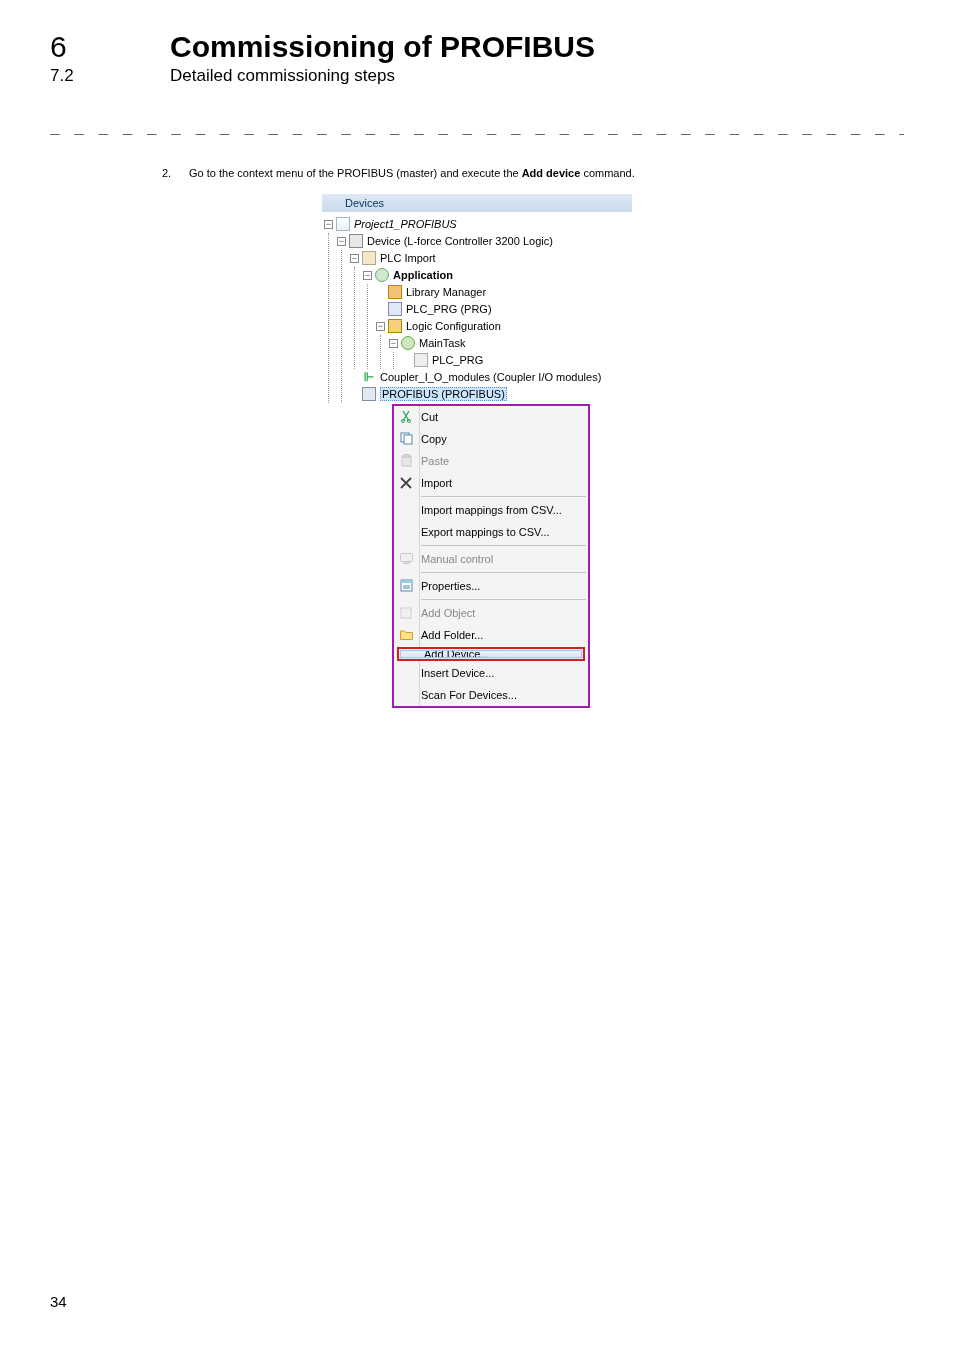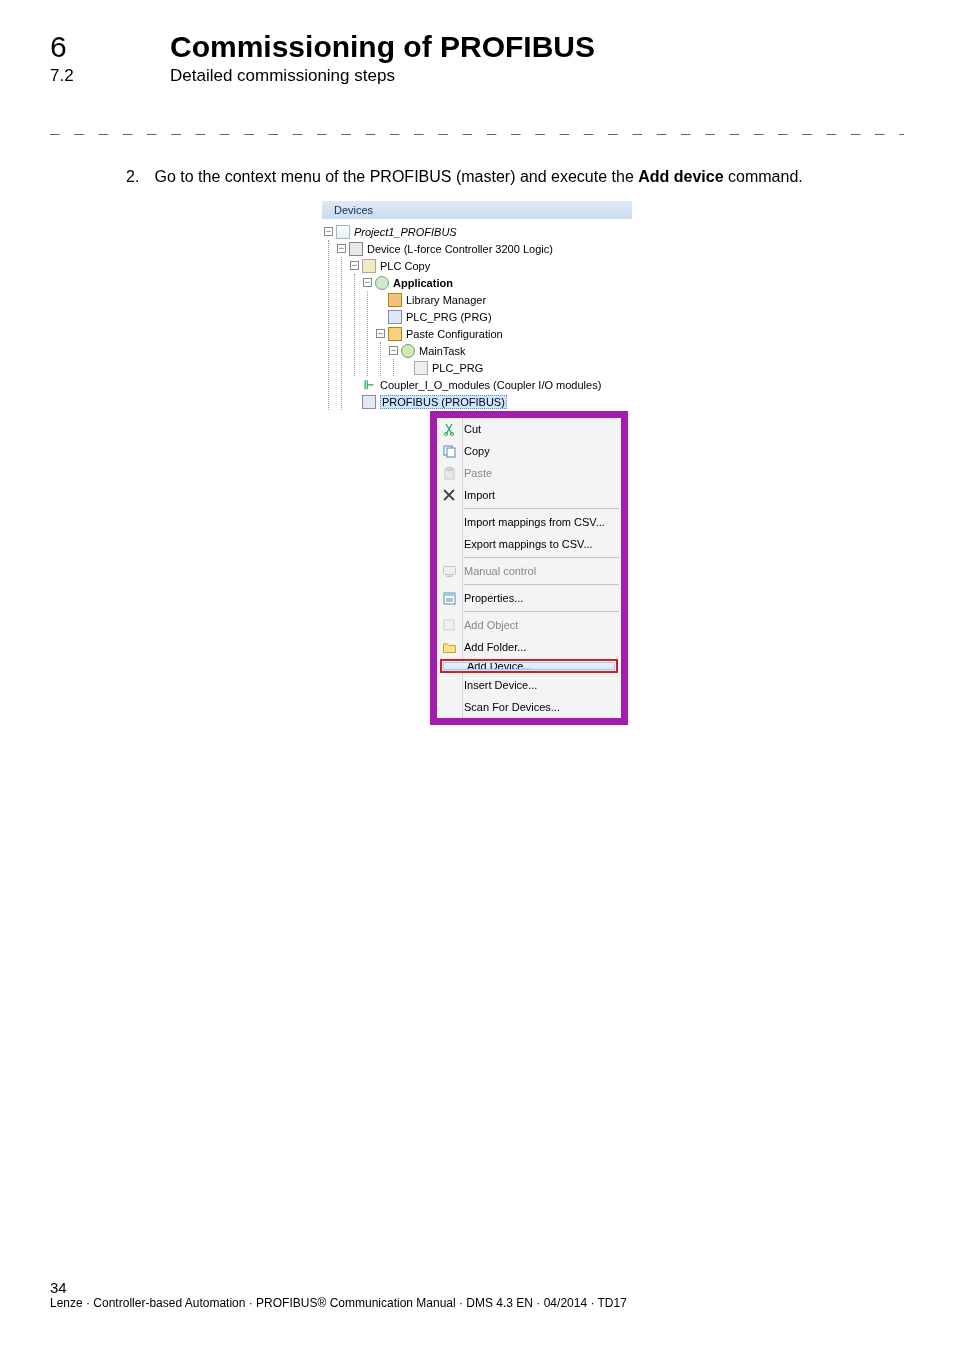--- a/index.html
+++ b/index.html
@@ -23,43 +23,43 @@
       margin-top: 30px;
       font-family: monospace;
       font-size: 16px;
       letter-spacing: 2.5px;
       color: #000;
       white-space: nowrap;
       overflow: hidden;
     }
     .step {
       margin-top: 30px;
-      margin-left: 76px;
-      font-size: 16px;
+      margin-left: 112px;
+      font-size: 11px;
       line-height: 1.5;
       color: #000;
     }
     .step-num { display: inline-block; width: 24px; }
     .bold { font-weight: 700; }
     .screenshot-wrap {
       margin-top: 12px;
       display: flex;
       justify-content: center;
     }
     .screenshot {
       width: 310px;
       background: #fff;
       font-size: 11px;
       font-family: "Tahoma", "Segoe UI", sans-serif;
       color: #000;
     }
     .panel-title {
       background: linear-gradient(#dfe9f5, #c9dbee);
       color: #0b2e5e;
-      padding: 3px 12px;
+      padding: 3px 23px;
       font-weight: 400;
       font-size: 11px;
     }
     .tree {
       padding: 4px 2px 2px 2px;
     }
     .row { display: flex; align-items: center; height: 17px; white-space: nowrap; }
     .exp {
       width: 9px; height: 9px;
       border: 1px solid #888;
@@ -91,23 +91,23 @@
     .italic { font-style: italic; }
     .boldtxt { font-weight: 700; }
     .sel {
       background: #cde6ff;
       border: 1px dotted #5a8fd6;
       padding: 0 1px;
     }
     .ctxmenu {
       width: 198px;
       background: #f4f4f4;
-      border: 7px solid #a21caf;
+      border: 2px solid #a21caf;
       font-size: 11px;
-      margin-left: 108px;
+      margin-left: 70px;
       margin-top: -1px;
       position: relative;
     }
     .ctxmenu::before {
       content: "";
       position: absolute;
       left: 25px; top: 0; bottom: 0;
       width: 1px;
       background: #d5d5d5;
     }
@@ -186,21 +186,21 @@
       <div class="conn">
         <div class="row">
           <span class="exp">−</span>
           <span class="ic ic-dev"></span>
           <span>Device (L-force Controller 3200 Logic)</span>
         </div>
         <div class="conn">
           <div class="row">
             <span class="exp">−</span>
             <span class="ic ic-plc"></span>
-            <span>PLC Copy</span>
+            <span>PLC Import</span>
           </div>
           <div class="conn">
             <div class="row">
               <span class="exp">−</span>
               <span class="ic ic-app"></span>
               <span class="boldtxt">Application</span>
             </div>
             <div class="conn">
               <div class="row">
                 <span class="exp-spacer"></span>
@@ -208,21 +208,21 @@
                 <span>Library Manager</span>
               </div>
               <div class="row">
                 <span class="exp-spacer"></span>
                 <span class="ic ic-prg"></span>
                 <span>PLC_PRG (PRG)</span>
               </div>
               <div class="row">
                 <span class="exp">−</span>
                 <span class="ic ic-task"></span>
-                <span>Paste Configuration</span>
+                <span>Logic Configuration</span>
               </div>
               <div class="conn">
                 <div class="row">
                   <span class="exp">−</span>
                   <span class="ic ic-main"></span>
                   <span>MainTask</span>
                 </div>
                 <div class="conn">
                   <div class="row">
                     <span class="exp-spacer"></span>
@@ -343,14 +343,13 @@
       <div class="mitem">
         <span class="micon"></span>
         <span class="mlabel">Scan For Devices...</span>
       </div>
     </div>
   </div>
 </div>
 
 <div class="footer">
   <span class="page-num">34</span>
-  <span>Lenze · Controller-based Automation · PROFIBUS® Communication Manual · DMS 4.3 EN · 04/2014 · TD17</span>
 </div>
 
 </body></html>

